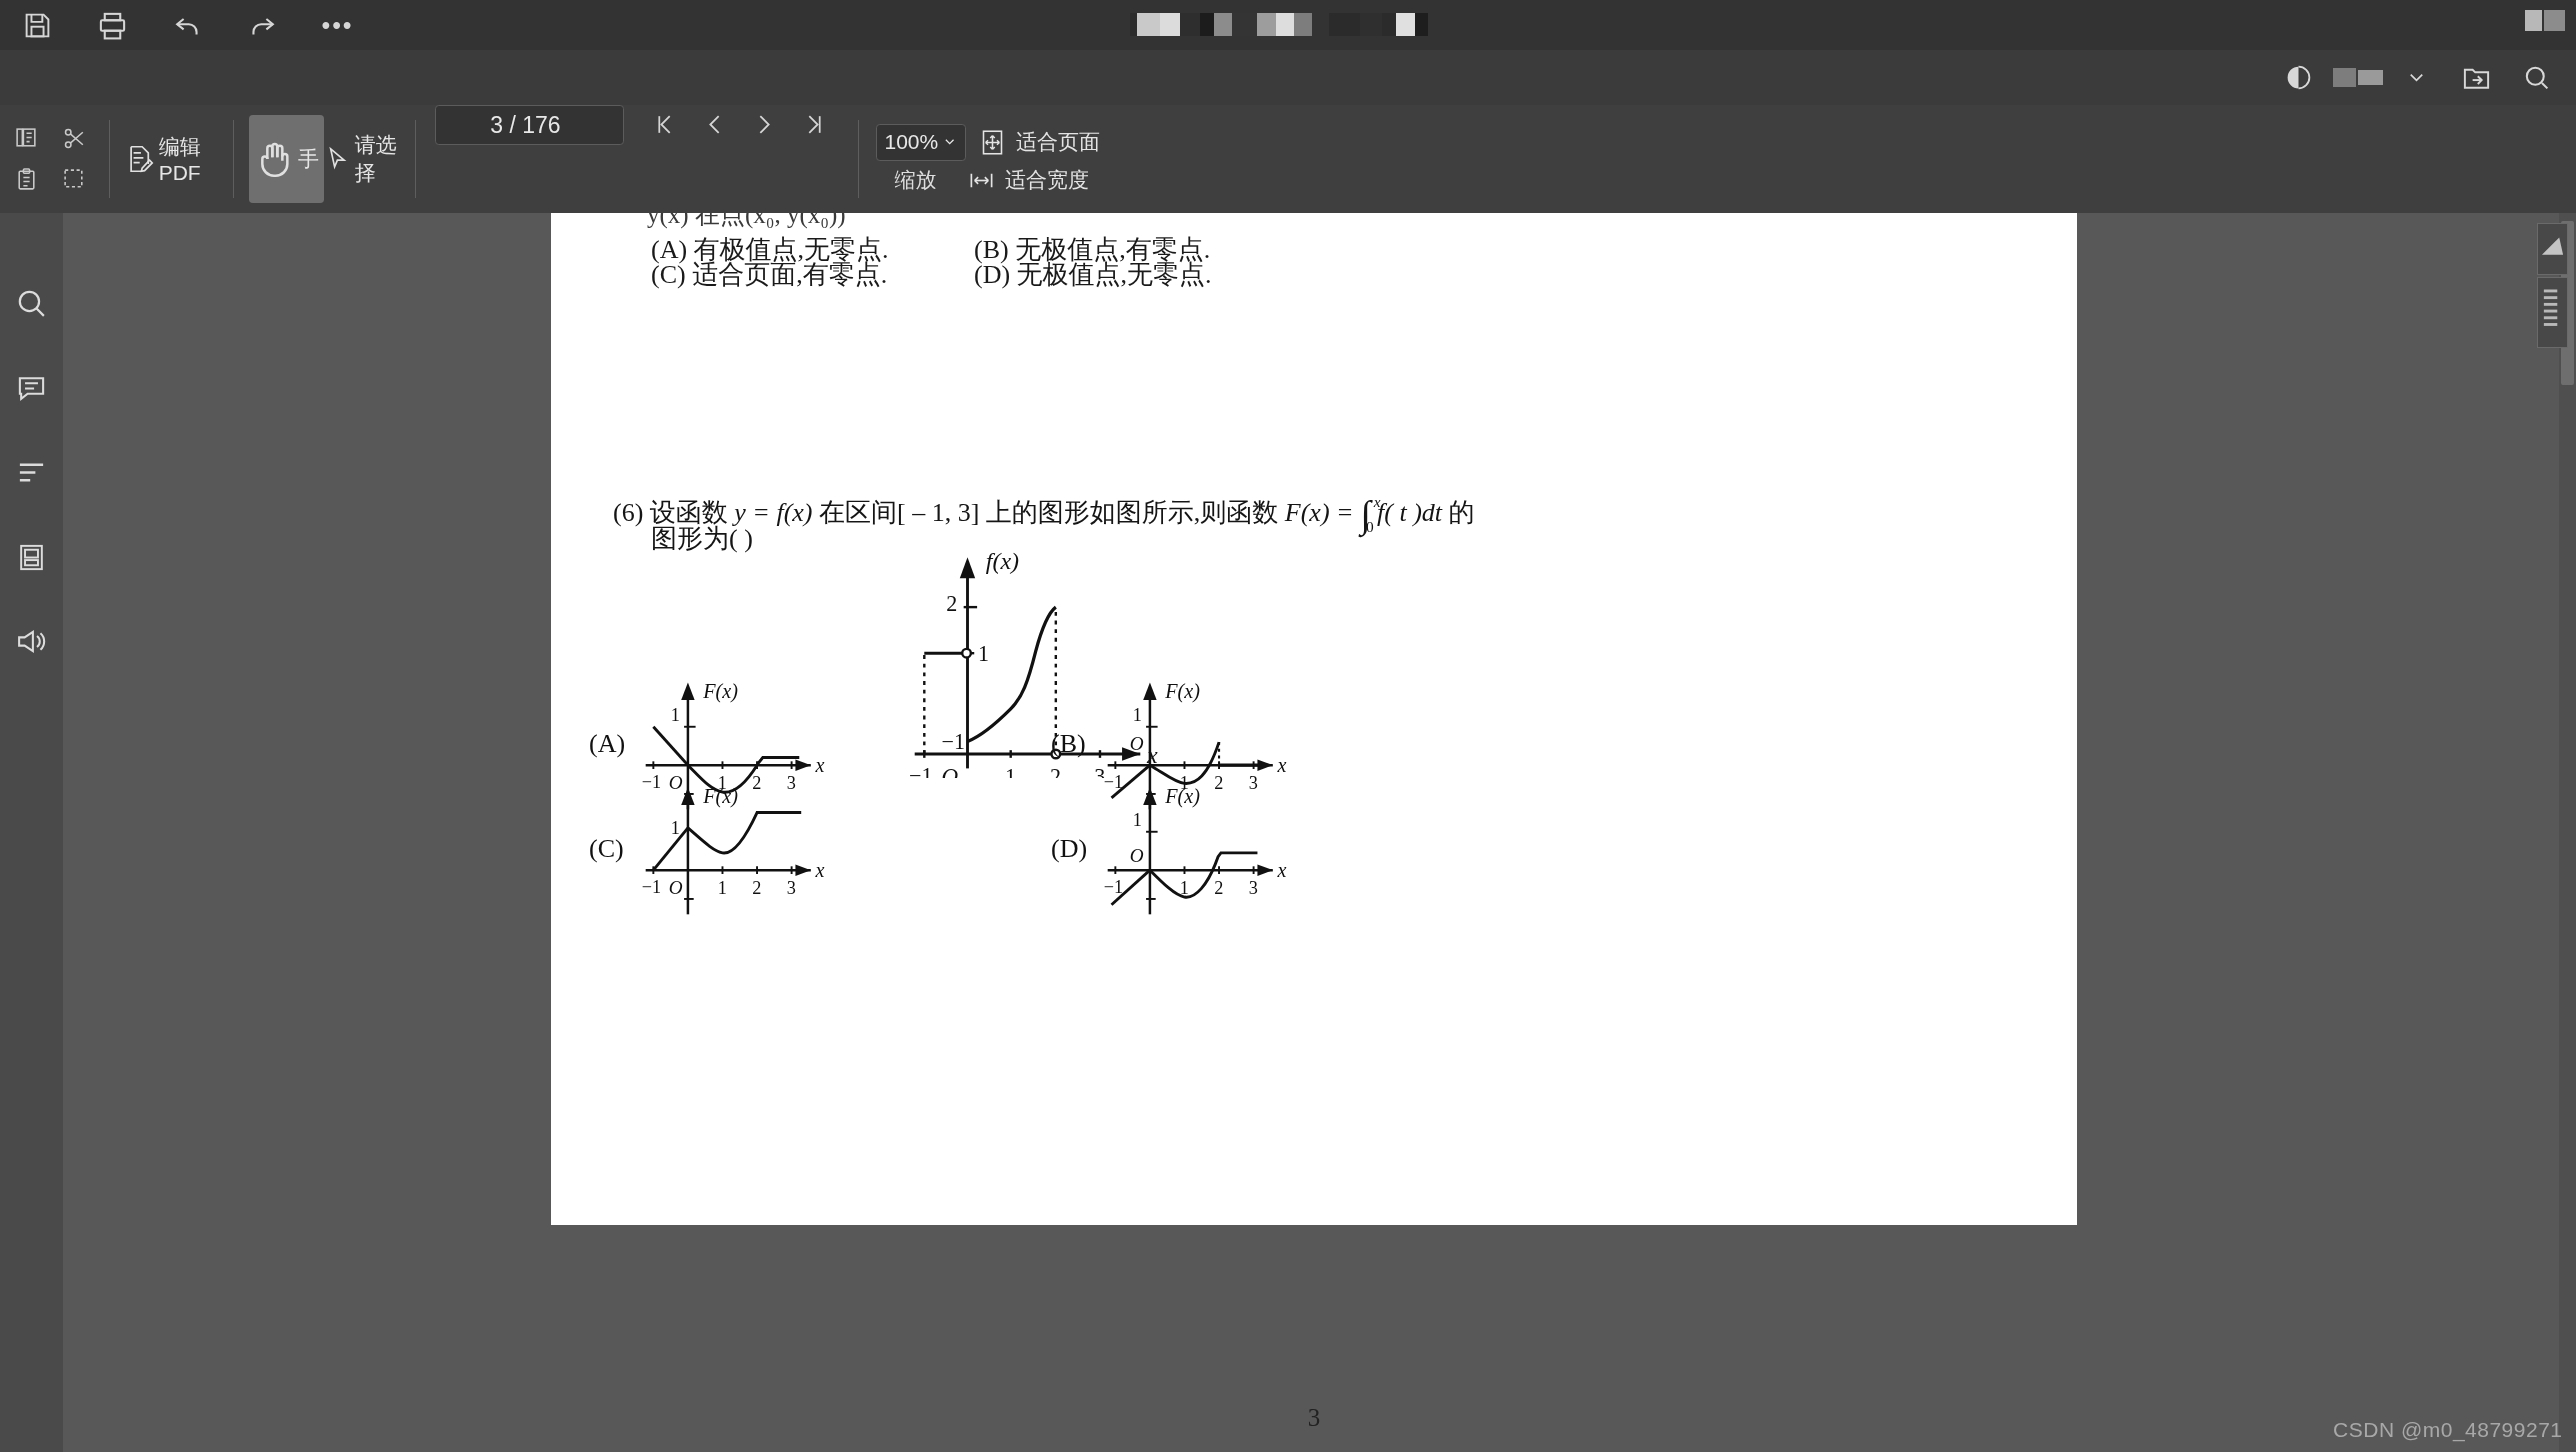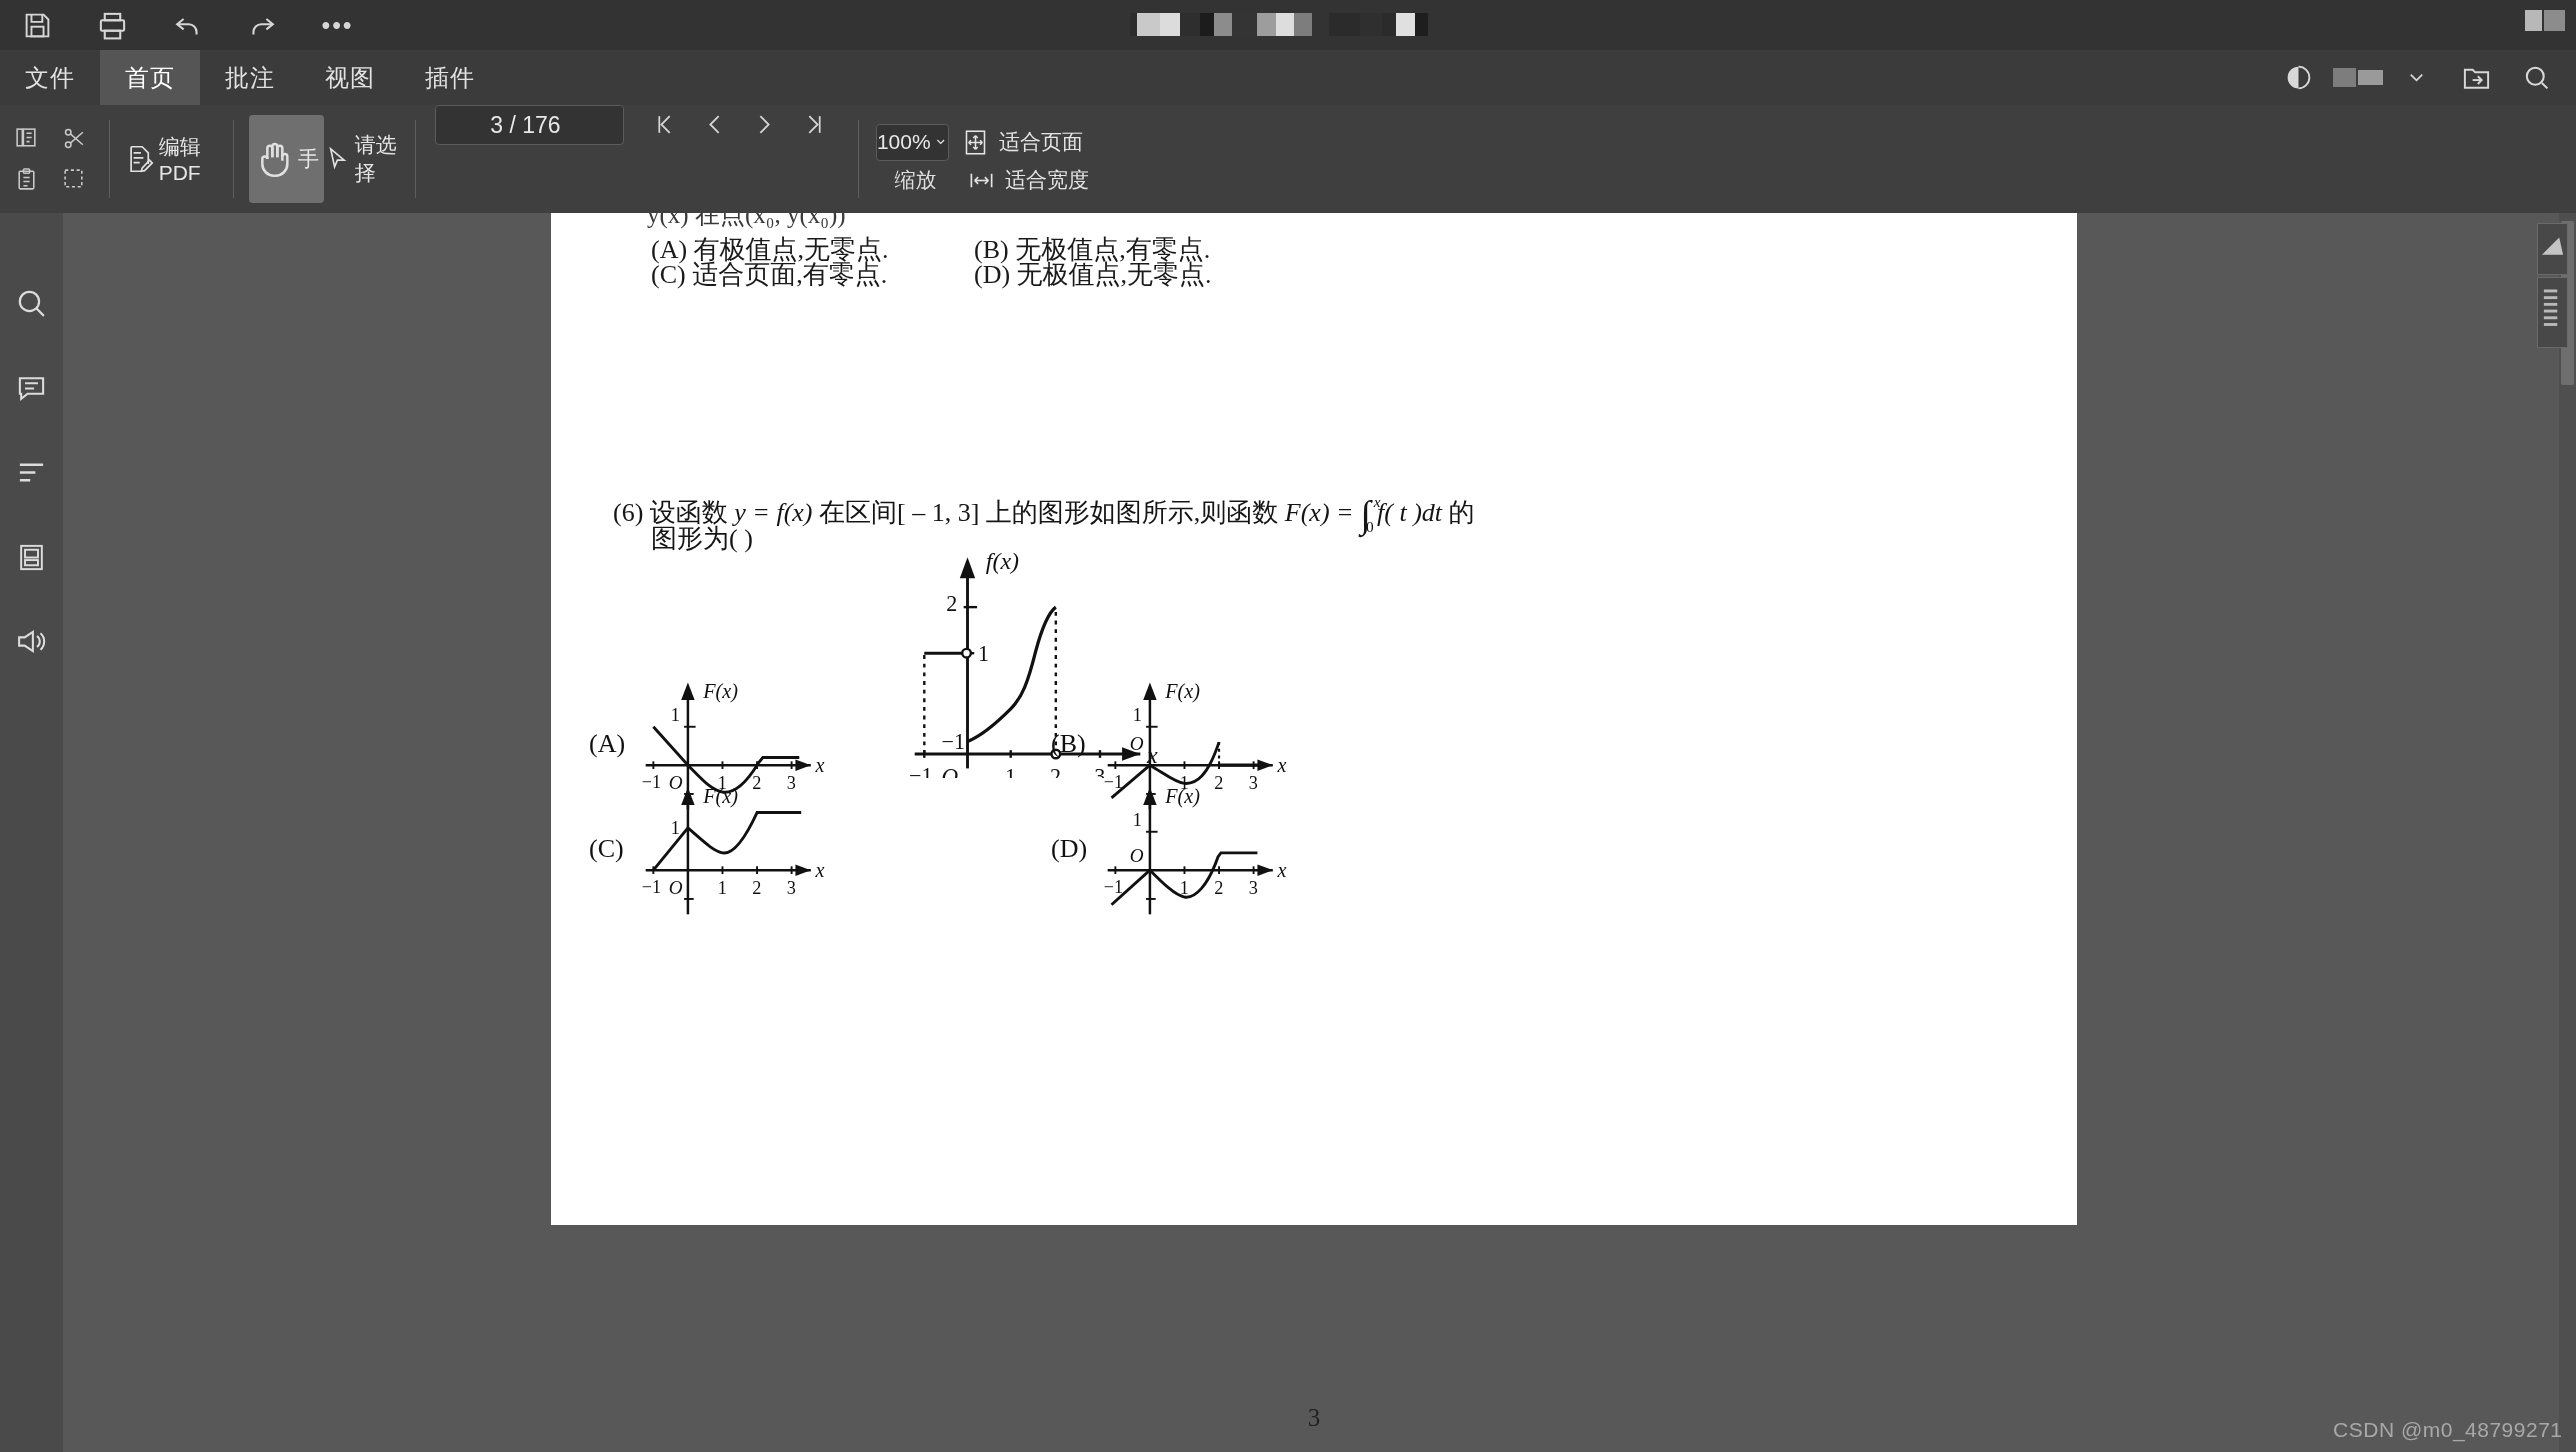--- a/index.html
+++ b/index.html
@@ -85,21 +85,21 @@
     width: 189px; height: 40px; background: #333333; border: 1px solid #5c5c5c;
     border-radius: 3.8px; color: #e8e8e8; font-size: 23px;
     display: flex; align-items: center; justify-content: center; padding-right: 7.7px;
   }
   .nav-row { display: flex; gap: 1.9px; }
   .nav-btn { width: 48px; height: 38px; display: flex; align-items: center; justify-content: center; color: #d5d5d5; }
 
   .zoomgroup { display: flex; flex-direction: column; justify-content: center; gap: 5.8px; padding: 0 9.6px; }
   .zoom-row { display: flex; align-items: center; gap: 13.5px; }
   .zoom-select {
-    width: 73px; height: 37px; background: #333333; border: 1px solid #5c5c5c; border-radius: 3.8px;
+    width: 90px; height: 37px; background: #333333; border: 1px solid #5c5c5c; border-radius: 3.8px;
     color: #e8e8e8; font-size: 21px; display: flex; align-items: center; justify-content: center; gap: 3.8px;
   }
   .zoom-lbl { font-size: 21px; color: #dedede; width: 79px; text-align: center; }
   .fit-btn { display: flex; align-items: center; gap: 9.6px; color: #e4e4e4; font-size: 21px; }
 
   
   .leftrail {
     position: absolute; left: 0; top: 213px; width: 63px; height: 1240px;
     background: #4a4a4a;
   }
@@ -218,37 +218,20 @@
       <div class="rb" style="width:13.5px;background:#1e1e1e;"></div>
     </div>
 
     <div class="tb-winctl">
       <div class="wc-a"></div>
       <div class="wc-b"></div>
     </div>
   </div>
 
   <div class="menubar">
-    <div class="menu-tabs">
-      <div class="menu-tab">
-          <span>文件</span>
-        </div>
-      <div class="menu-tab active">
-          <span>首页</span>
-        </div>
-      <div class="menu-tab">
-          <span>批注</span>
-        </div>
-      <div class="menu-tab">
-          <span>视图</span>
-        </div>
-      <div class="menu-tab">
-          <span>插件</span>
-        </div>
-    </div>
 
     <div class="menu-right">
       <div class="mr-btn">
         <svg width="29" height="29" viewBox="0 0 24 24" fill="none" stroke="currentColor" stroke-width="1.5">
           <path d="M12 3a9 9 0 0 0 0 18z" fill="currentColor" stroke="none"></path>
           <path d="M12 3a9 9 0 0 1 0 18"></path>
         </svg>
       </div>
       <div class="mr-redacted">
         <div class="mrr1"></div>

